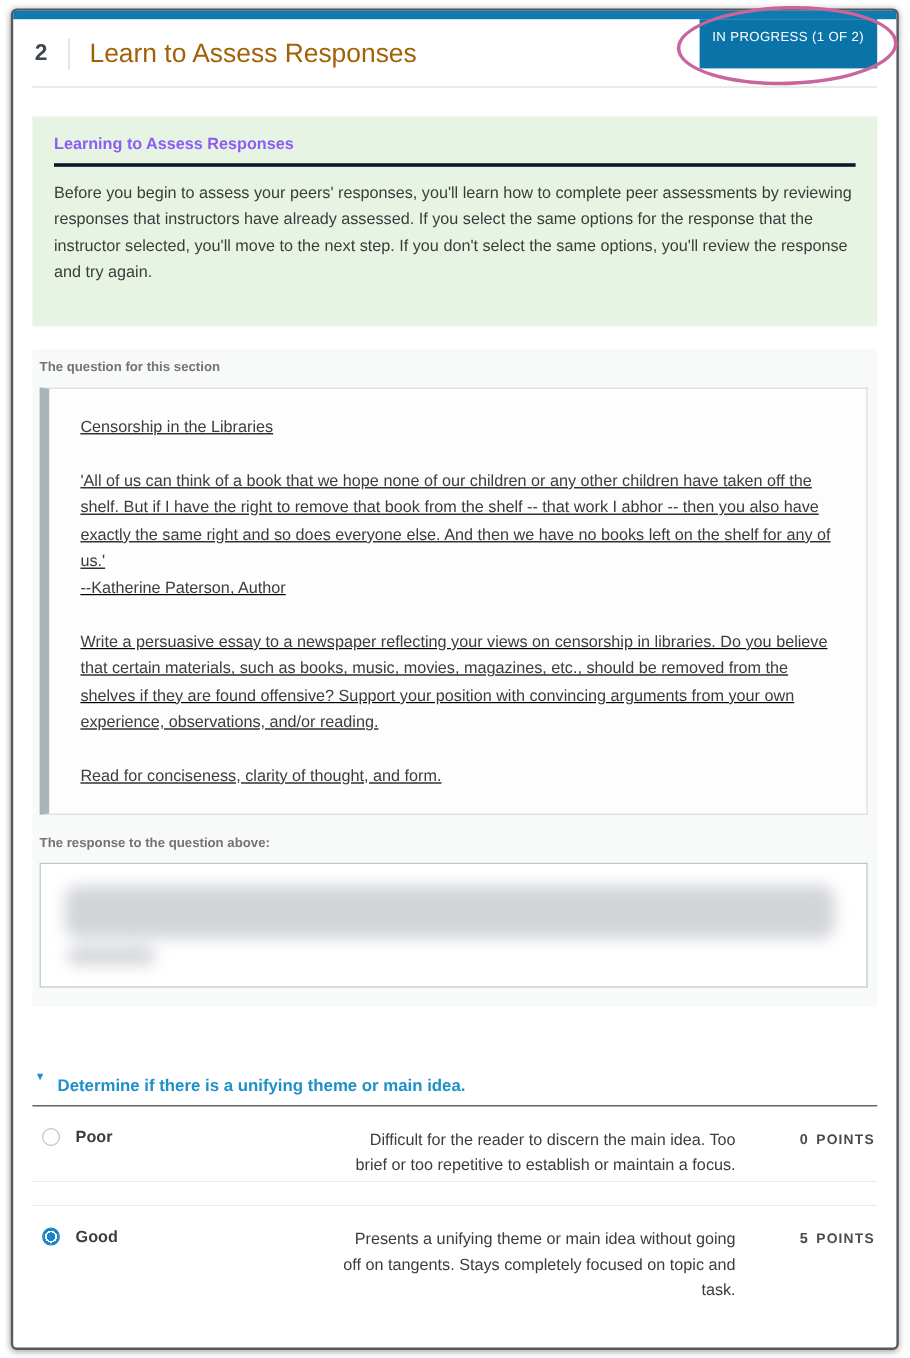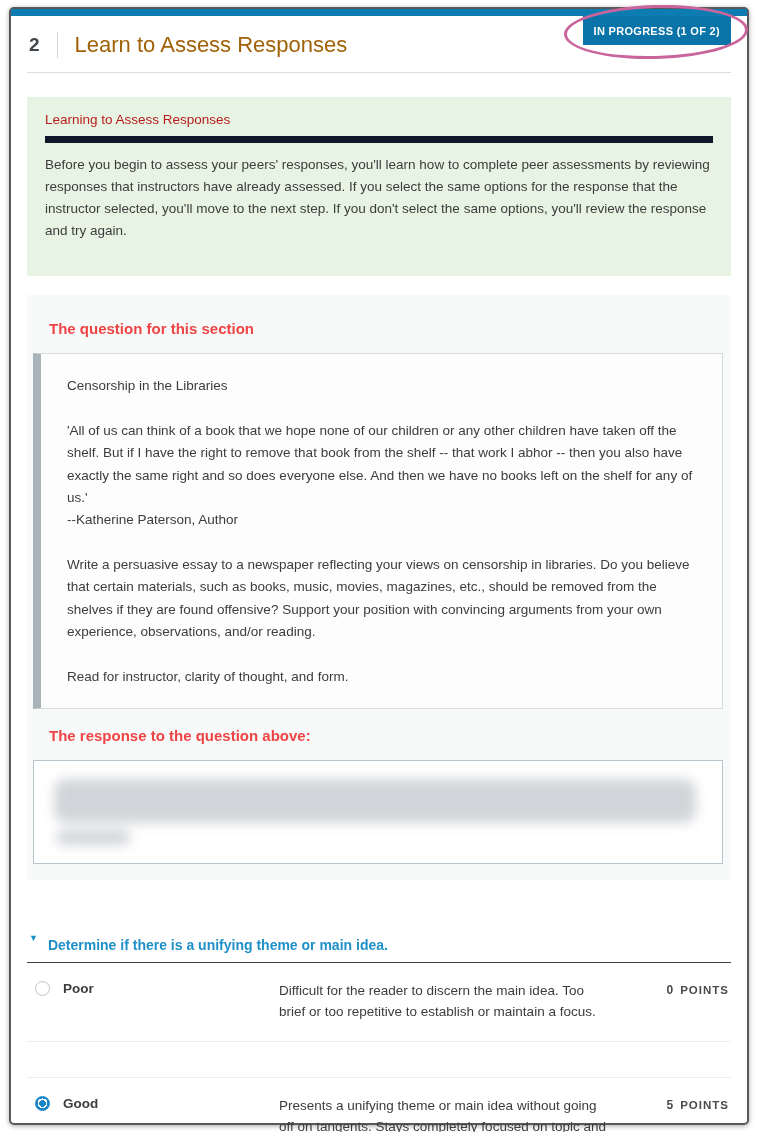--- a/index.html
+++ b/index.html
@@ -18,60 +18,60 @@
   
   .hdr{display:flex;align-items:center;padding:16px 2px 0 2px;}
   .step-num{font-size:19px;font-weight:700;color:#40474c;}
   .hdr-div{width:1px;height:26px;background:#d4d6d8;margin:0 17px;}
   .page-title{font-size:22px;font-weight:400;color:#a16207;}
   .hdr-rule{border:none;border-top:1px solid #dcdddd;margin:14px 0 0 0;}
 
   
   .status-wrap{position:absolute;top:0;right:16px;}
   .status-badge{display:inline-block;background:#0a74a8;color:#ffffff;font-size:11px;
-    font-weight:700;letter-spacing:.3px;padding:9px 11px 8px 11px;white-space:nowrap;}
+    font-weight:400;letter-spacing:.3px;padding:9px 11px 20px 11px;white-space:nowrap;}
   .status-ellipse{position:absolute;inset:-11px -17px -14px -19px;border:3px solid #c9659c;
     border-radius:50%;transform:rotate(-1.5deg);pointer-events:none;}
 
   
   .instructions{background:#e7f4e3;margin-top:24px;padding:15px 18px 19px 18px;}
-  .instructions h2{margin:0;font-size:13.5px;font-weight:400;color:#b91c1c;
-    padding-bottom:9px;border-bottom:7px solid #0f172a;}
+  .instructions h2{margin:0;font-size:13.5px;font-weight:700;color:#8b5cf6;
+    padding-bottom:9px;border-bottom:3px solid #0f172a;}
   .instructions p{margin:11px 0 16px 0;font-size:13.5px;line-height:1.62;color:#3c3c3c;}
 
   
   .qpanel{background:#f8f9f9;margin-top:19px;padding:9px 8px 16px 6px;}
-  .sec-label{font-size:15px;font-weight:700;color:#ef4444;margin:16px;padding:0;}
+  .sec-label{font-size:11px;font-weight:700;color:#737373;margin:0;padding:0;}
   .quote-box{margin-top:11px;background:#fdfdfe;border:1px solid #d8dbdd;
-    border-left:8px solid #a9b3ba;padding:21px 26px 20px 26px;}
+    border-left:8px solid #a9b3ba;padding:21px 26px 20px 26px;text-decoration:underline;}
   .quote-box p{margin:0 0 22px 0;font-size:13.5px;line-height:1.66;color:#3c3c3c;white-space:pre-line;}
   .quote-box p:last-child{margin-bottom:0;}
   .resp-label{margin-top:18px;}
   .resp-box{margin-top:10px;background:#ffffff;border:1px solid #b9c5cd;height:104px;
     padding:10px 12px;box-sizing:border-box;overflow:hidden;}
   .blur-wrap{filter:blur(6px);opacity:.6;}
   .blob1{height:44px;background:#b4b8bf;border-radius:12px;margin:8px 14px 0 8px;}
   .blob2{height:15px;width:74px;background:#b4b8bf;border-radius:8px;margin:7px 0 0 10px;}
 
   
   .criterion-hdr{display:flex;align-items:center;gap:10px;margin-top:44px;
     padding:0 0 9px 2px;border-bottom:1px solid #3f3f3f;cursor:pointer;}
   .tri{font-size:9px;color:#1e90c8;line-height:1;}
   .criterion-title{font-size:14px;font-weight:700;color:#1e90c8;margin-top:13px;}
 
   .opt-row{display:grid;grid-template-columns:224px 1fr 96px;column-gap:20px;
-    padding:17px 2px 18px 8px;border-bottom:1px solid #ececec;}
+    padding:17px 2px 2px 8px;border-bottom:1px solid #ececec;}
   .opt-row.last{border-bottom:none;}
   .opt-left{display:flex;align-items:flex-start;gap:13px;cursor:pointer;}
   .radio{-webkit-appearance:none;appearance:none;width:15px;height:15px;border:1px solid #c2c2c2;
     border-radius:50%;background:#ffffff;margin:1px 0 0 0;flex:0 0 auto;cursor:pointer;}
   .radio:checked{border:1px solid #1a86c8;
     background:radial-gradient(circle,#1a86c8 0 3.5px,#ffffff 3.5px 5px,#1a86c8 5px 8px);}
   .opt-label{font-size:13.5px;font-weight:700;color:#3c3c3c;padding-top:1px;}
-  .opt-desc{font-size:13.5px;line-height:1.58;color:#3c3c3c;}
+  .opt-desc{font-size:13.5px;line-height:1.58;color:#3c3c3c;text-align:right;}
   .opt-points{text-align:right;font-size:11.5px;color:#4a4a4a;padding-top:3px;white-space:nowrap;}
   .opt-points .pts-num{font-weight:700;margin-right:7px;font-size:12px;}
   .opt-points .pts-unit{font-weight:600;letter-spacing:1px;margin-top:33px;}
 </style>
 </head>
 <body>
 
 <div class="frame">
   <div class="accent-bar"></div>
 
@@ -94,21 +94,21 @@
       <p>Before you begin to assess your peers' responses, you'll learn how to complete peer assessments by reviewing responses that instructors have already assessed. If you select the same options for the response that the instructor selected, you'll move to the next step. If you don't select the same options, you'll review the response and try again.</p>
     </div>
 
     <div class="qpanel">
       <p class="sec-label">The question for this section</p>
       <div class="quote-box">
         <p>Censorship in the Libraries</p>
         <p>'All of us can think of a book that we hope none of our children or any other children have taken off the shelf. But if I have the right to remove that book from the shelf -- that work I abhor -- then you also have exactly the same right and so does everyone else. And then we have no books left on the shelf for any of us.'
 --Katherine Paterson, Author</p>
         <p>Write a persuasive essay to a newspaper reflecting your views on censorship in libraries. Do you believe that certain materials, such as books, music, movies, magazines, etc., should be removed from the shelves if they are found offensive? Support your position with convincing arguments from your own experience, observations, and/or reading.</p>
-        <p>Read for instructor, clarity of thought, and form.</p>
+        <p>Read for conciseness, clarity of thought, and form.</p>
       </div>
 
       <p class="sec-label resp-label">The response to the question above:</p>
       <div class="resp-box">
         <div class="blur-wrap">
           <div class="blob1"></div>
           <div class="blob2"></div>
         </div>
       </div>
     </div>

